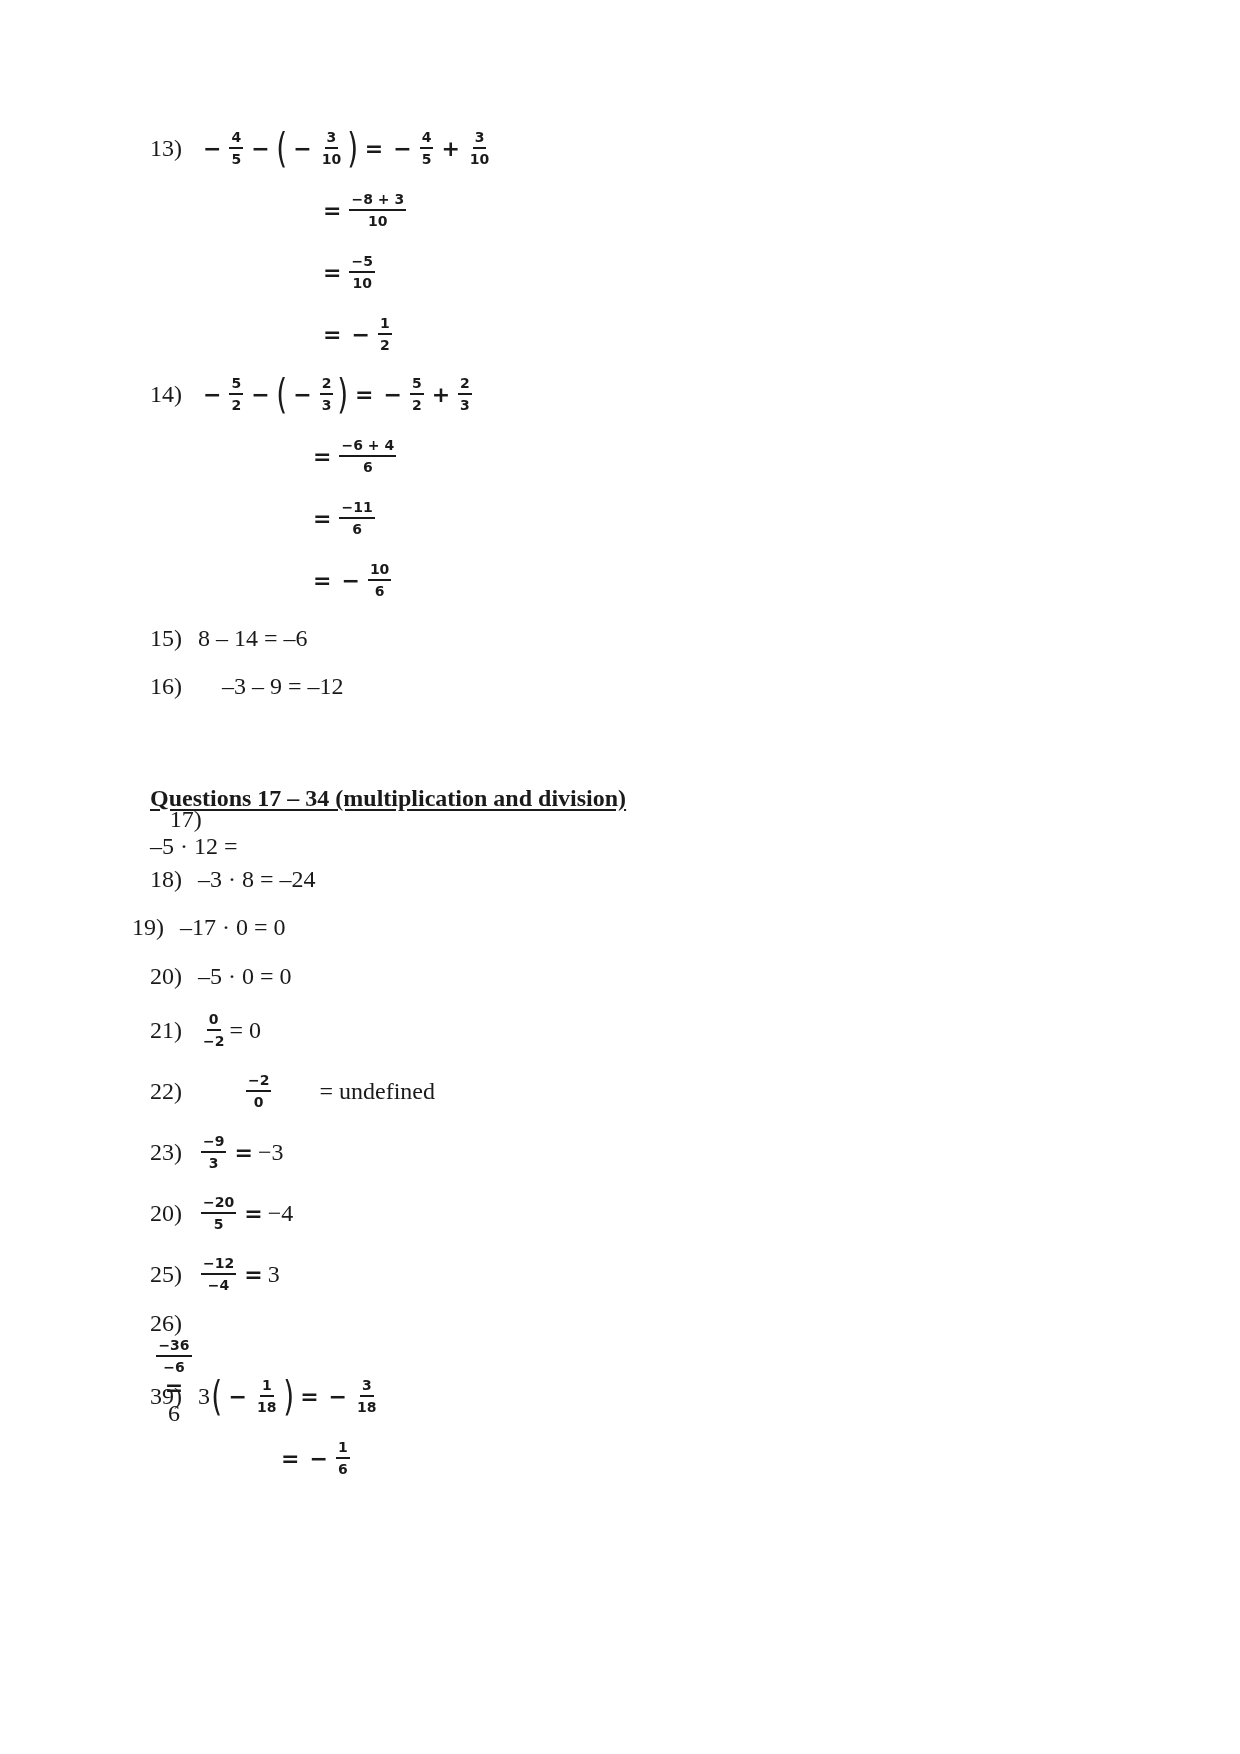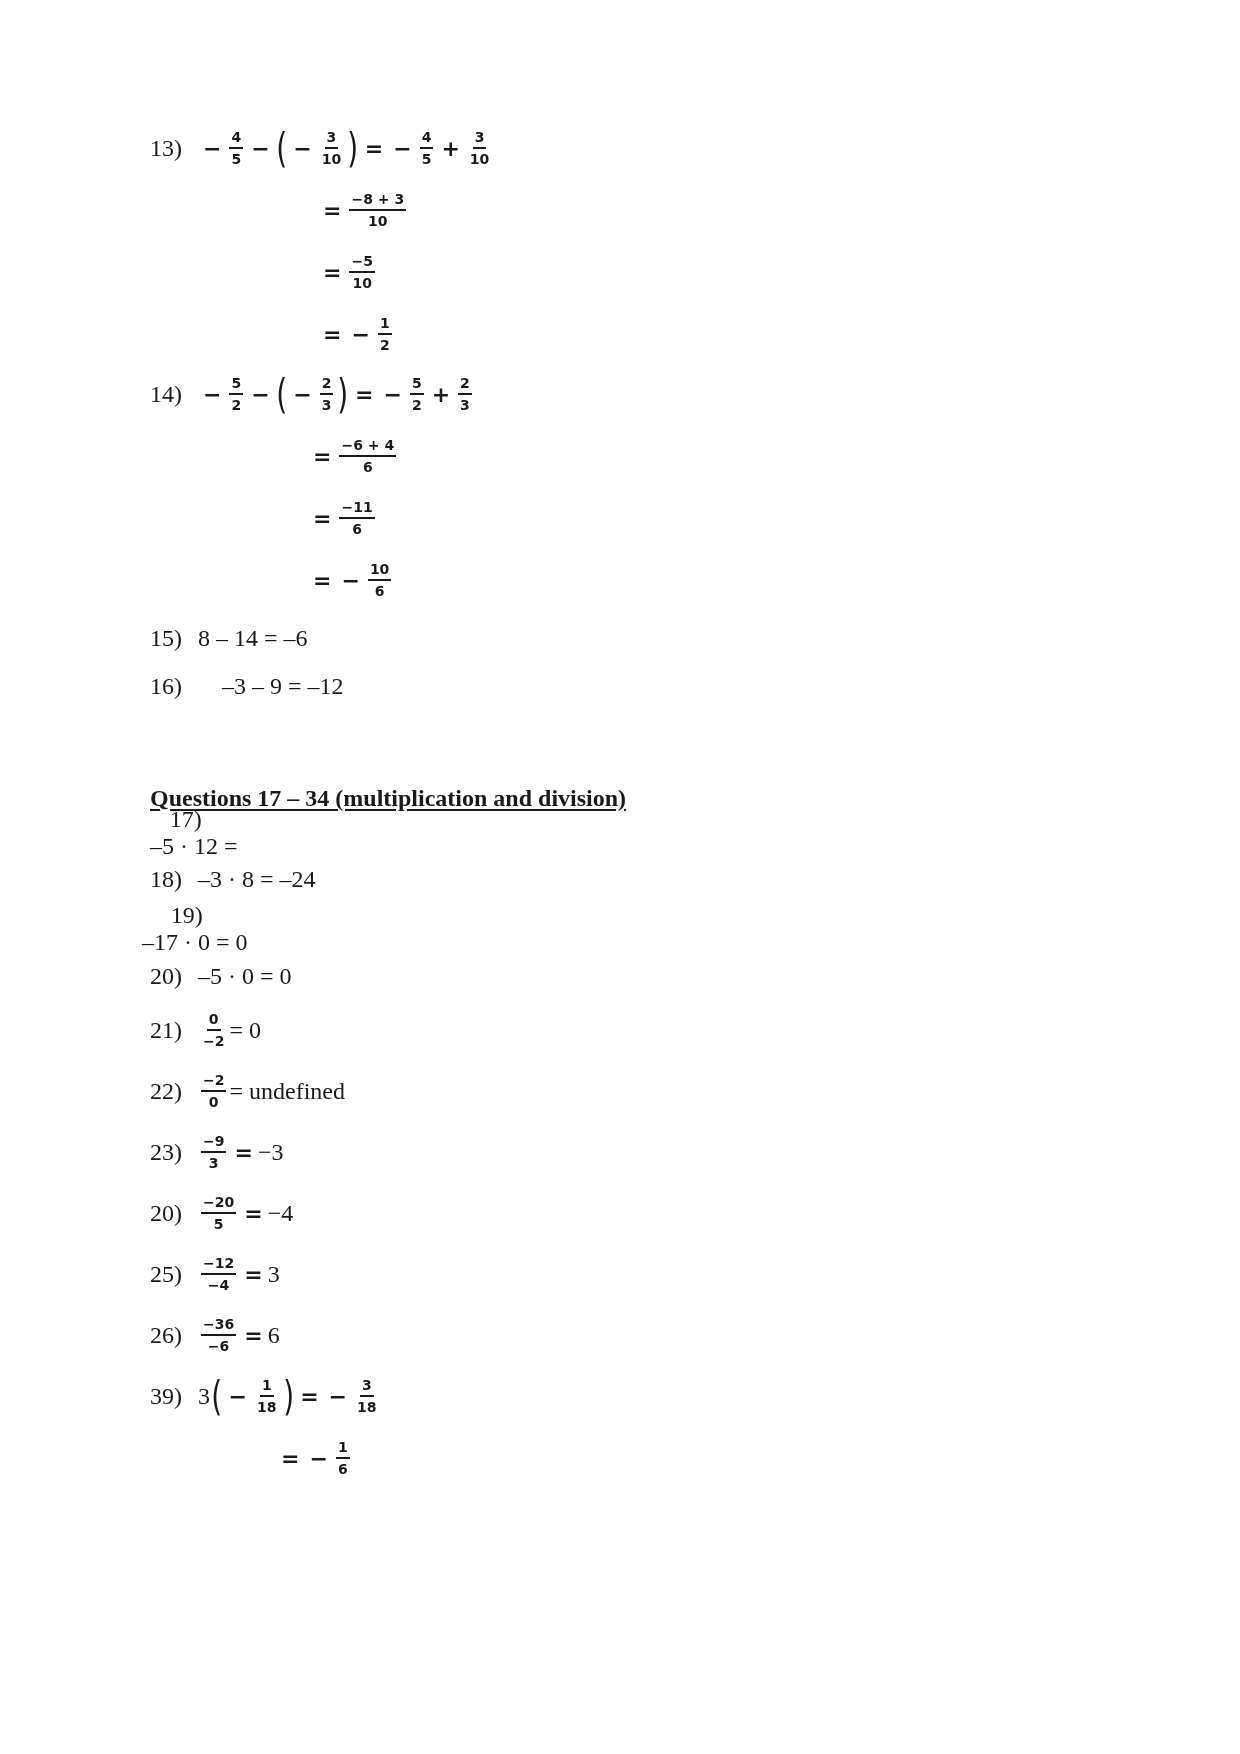--- a/index.html
+++ b/index.html
@@ -154,37 +154,37 @@
         <span class="txt">–3 – 9 = –12</span>
       </div>
       <div class="line" style="top: 806px; left: 150px; flex-direction: column;">
         <span class="qnum">17)</span>
         <span class="txt">–5 · 12 =</span>
       </div>
       <div class="line" style="top: 854px; left: 150px;">
         <span class="qnum">18)</span>
         <span class="txt">–3 · 8 = –24</span>
       </div>
-      <div class="line" style="top: 902px; left: 142px; flex-direction: column;">
+      <div class="line" style="top: 902px; left: 132px;">
         <span class="qnum">19)</span>
         <span class="txt">–17 · 0 = 0</span>
       </div>
       <div class="line" style="top: 951px; left: 150px;">
         <span class="qnum">20)</span>
         <span class="txt">–5 · 0 = 0</span>
       </div>
       <div class="line" style="top: 1005px; left: 150px;">
         <span class="qnum">21)</span>
         <span class="frac">
           <span class="num">0</span>
           <span class="den">−2</span>
         </span>
         <span class="txt"> = 0</span>
       </div>
-      <div class="line" style="top: 1066px; left: 150px;">
+      <div class="line" style="top: 1066px; left: 150px; gap: 45px;">
         <span class="qnum">22)</span>
         <span class="frac">
           <span class="num">−2</span>
           <span class="den">0</span>
         </span>
         <span class="txt"> = undefined</span>
       </div>
       <div class="line" style="top: 1127px; left: 150px;">
         <span class="qnum">23)</span>
         <span class="frac">
@@ -205,21 +205,21 @@
       </div>
       <div class="line" style="top: 1249px; left: 150px;">
         <span class="qnum">25)</span>
         <span class="frac">
           <span class="num">−12</span>
           <span class="den">−4</span>
         </span>
         <span class="op">=</span>
         <span class="txt">3</span>
       </div>
-      <div class="line" style="top: 1310px; left: 150px;">
+      <div class="line" style="top: 1310px; left: 150px; flex-direction: column;">
         <span class="qnum">26)</span>
         <span class="frac">
           <span class="num">−36</span>
           <span class="den">−6</span>
         </span>
         <span class="op">=</span>
         <span class="txt">6</span>
       </div>
       <div class="line" style="top: 1371px; left: 150px;">
         <span class="qnum">39)</span>

